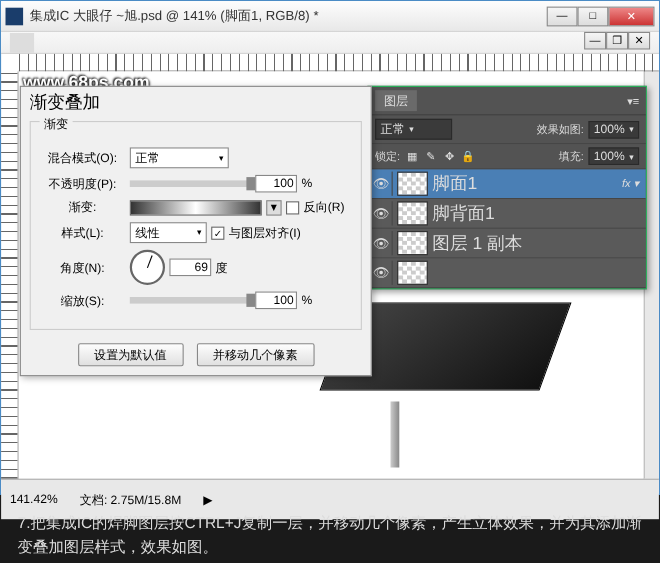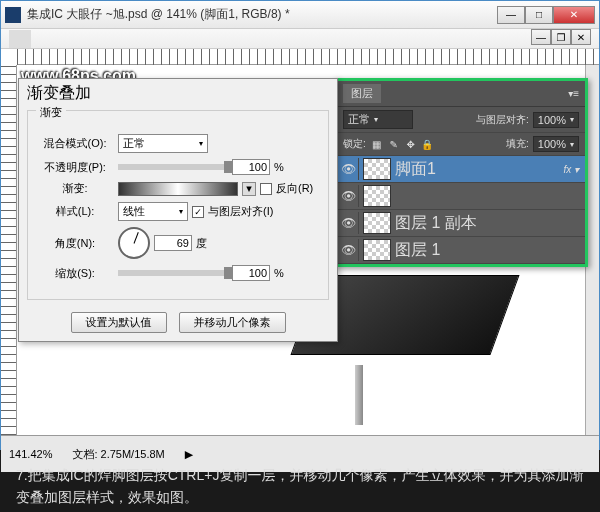--- a/index.html
+++ b/index.html
@@ -32,21 +32,21 @@
 .dd{background:#fff;border:1px solid #888;padding:1px 4px;display:flex;align-items:center;justify-content:space-between;min-width:70px}
 .dd::after{content:"▾";font-size:8px}
 .num-input{width:38px;background:#fff;border:1px solid #888;padding:1px 2px;text-align:right}
 .grad-preview{width:120px;height:14px;background:linear-gradient(90deg,#333,#fff,#333);border:1px solid #666}
 .grad-edit{width:14px;height:14px;border:1px solid #888;background:#ddd;display:flex;align-items:center;justify-content:center}
 .cb{width:12px;height:12px;border:1px solid #666;background:#fff;display:inline-flex;align-items:center;justify-content:center;font-size:9px}
 .angle-dial{width:32px;height:32px;border:2px solid #666;border-radius:50%;position:relative;background:#fff}
 .angle-dial::after{content:"";position:absolute;left:50%;top:50%;width:12px;height:1px;background:#000;transform-origin:left;transform:rotate(-69deg)}
 .dlg-btns{display:flex;justify-content:center;gap:12px;padding:4px 0 8px}
 .dlg-btn{padding:2px 14px;background:linear-gradient(#fdfdfd,#e0e0e0);border:1px solid #888;border-radius:2px}
-.layers-panel{position:absolute;right:12px;top:78px;width:254px;background:#535353;border:3px solid #22c55e;z-index:9;color:#ddd;box-shadow:2px 2px 6px rgba(0,0,0,0.4)}
+.layers-panel{position:absolute;right:12px;top:78px;width:254px;background:#535353;border:1px solid #22c55e;z-index:9;color:#ddd;box-shadow:2px 2px 6px rgba(0,0,0,0.4)}
 .panel-head{background:#535353;padding:3px 6px;display:flex;align-items:center;border-bottom:1px solid #3a3a3a}
 .panel-tab{background:#6a6a6a;padding:2px 8px;font-size:11px}
 .panel-x{margin-left:auto;font-size:10px}
 .panel-row{display:flex;align-items:center;padding:3px 6px;gap:4px;border-bottom:1px solid #464646;background:#535353}
 .panel-dd{background:#3a3a3a;border:1px solid #2a2a2a;padding:1px 4px;display:flex;align-items:center;gap:4px;font-size:10px}
 .panel-dd::after{content:"▾";font-size:8px}
 .lock-icons{display:flex;gap:3px}
 .lock-icons span{width:14px;height:14px;display:flex;align-items:center;justify-content:center;font-size:10px}
 .layer{display:flex;align-items:center;padding:2px;border-bottom:1px solid #464646;background:#5a5a5a}
 .layer.sel{background:#4a7fb5}
@@ -153,21 +153,21 @@
 
 <div class="layers-panel">
   <div class="panel-head">
     <span class="panel-tab">图层</span>
     <span class="panel-x">▾≡</span>
   </div>
   <div class="panel-row">
     <div class="panel-dd" style="width:70px">
         <span>正常</span>
       </div>
-    <span style="margin-left:auto;font-size:10px">与图层对齐:</span>
+    <span style="margin-left:auto;font-size:10px">效果如图:</span>
     <div class="panel-dd">
         <span>100%</span>
       </div>
   </div>
   <div class="panel-row">
     <span style="font-size:10px">锁定:</span>
     <div class="lock-icons">
       <span>▦</span>
       <span>✎</span>
       <span>✥</span>
@@ -181,27 +181,27 @@
   <div id="layer-list">
       <div class="layer sel">
         <div class="eye">👁</div>
         <div class="thumb"></div>
         <span class="layer-name">脚面1</span>
         <span class="fx">fx ▾</span>
       </div>
       <div class="layer">
         <div class="eye">👁</div>
         <div class="thumb"></div>
+        <span class="layer-name">脚背面1</span>
       </div>
       <div class="layer">
         <div class="eye">👁</div>
         <div class="thumb"></div>
         <span class="layer-name">图层 1 副本</span>
       </div>
       <div class="layer">
         <div class="eye">👁</div>
         <div class="thumb"></div>
-        <span class="layer-name">图层 1</span>
       </div>
     </div>
 </div>
 
 <div class="caption">7.把集成IC的焊脚图层按CTRL+J复制一层，并移动几个像素，产生立体效果，并为其添加渐变叠加图层样式，效果如图。</div>
 
 </body></html>

